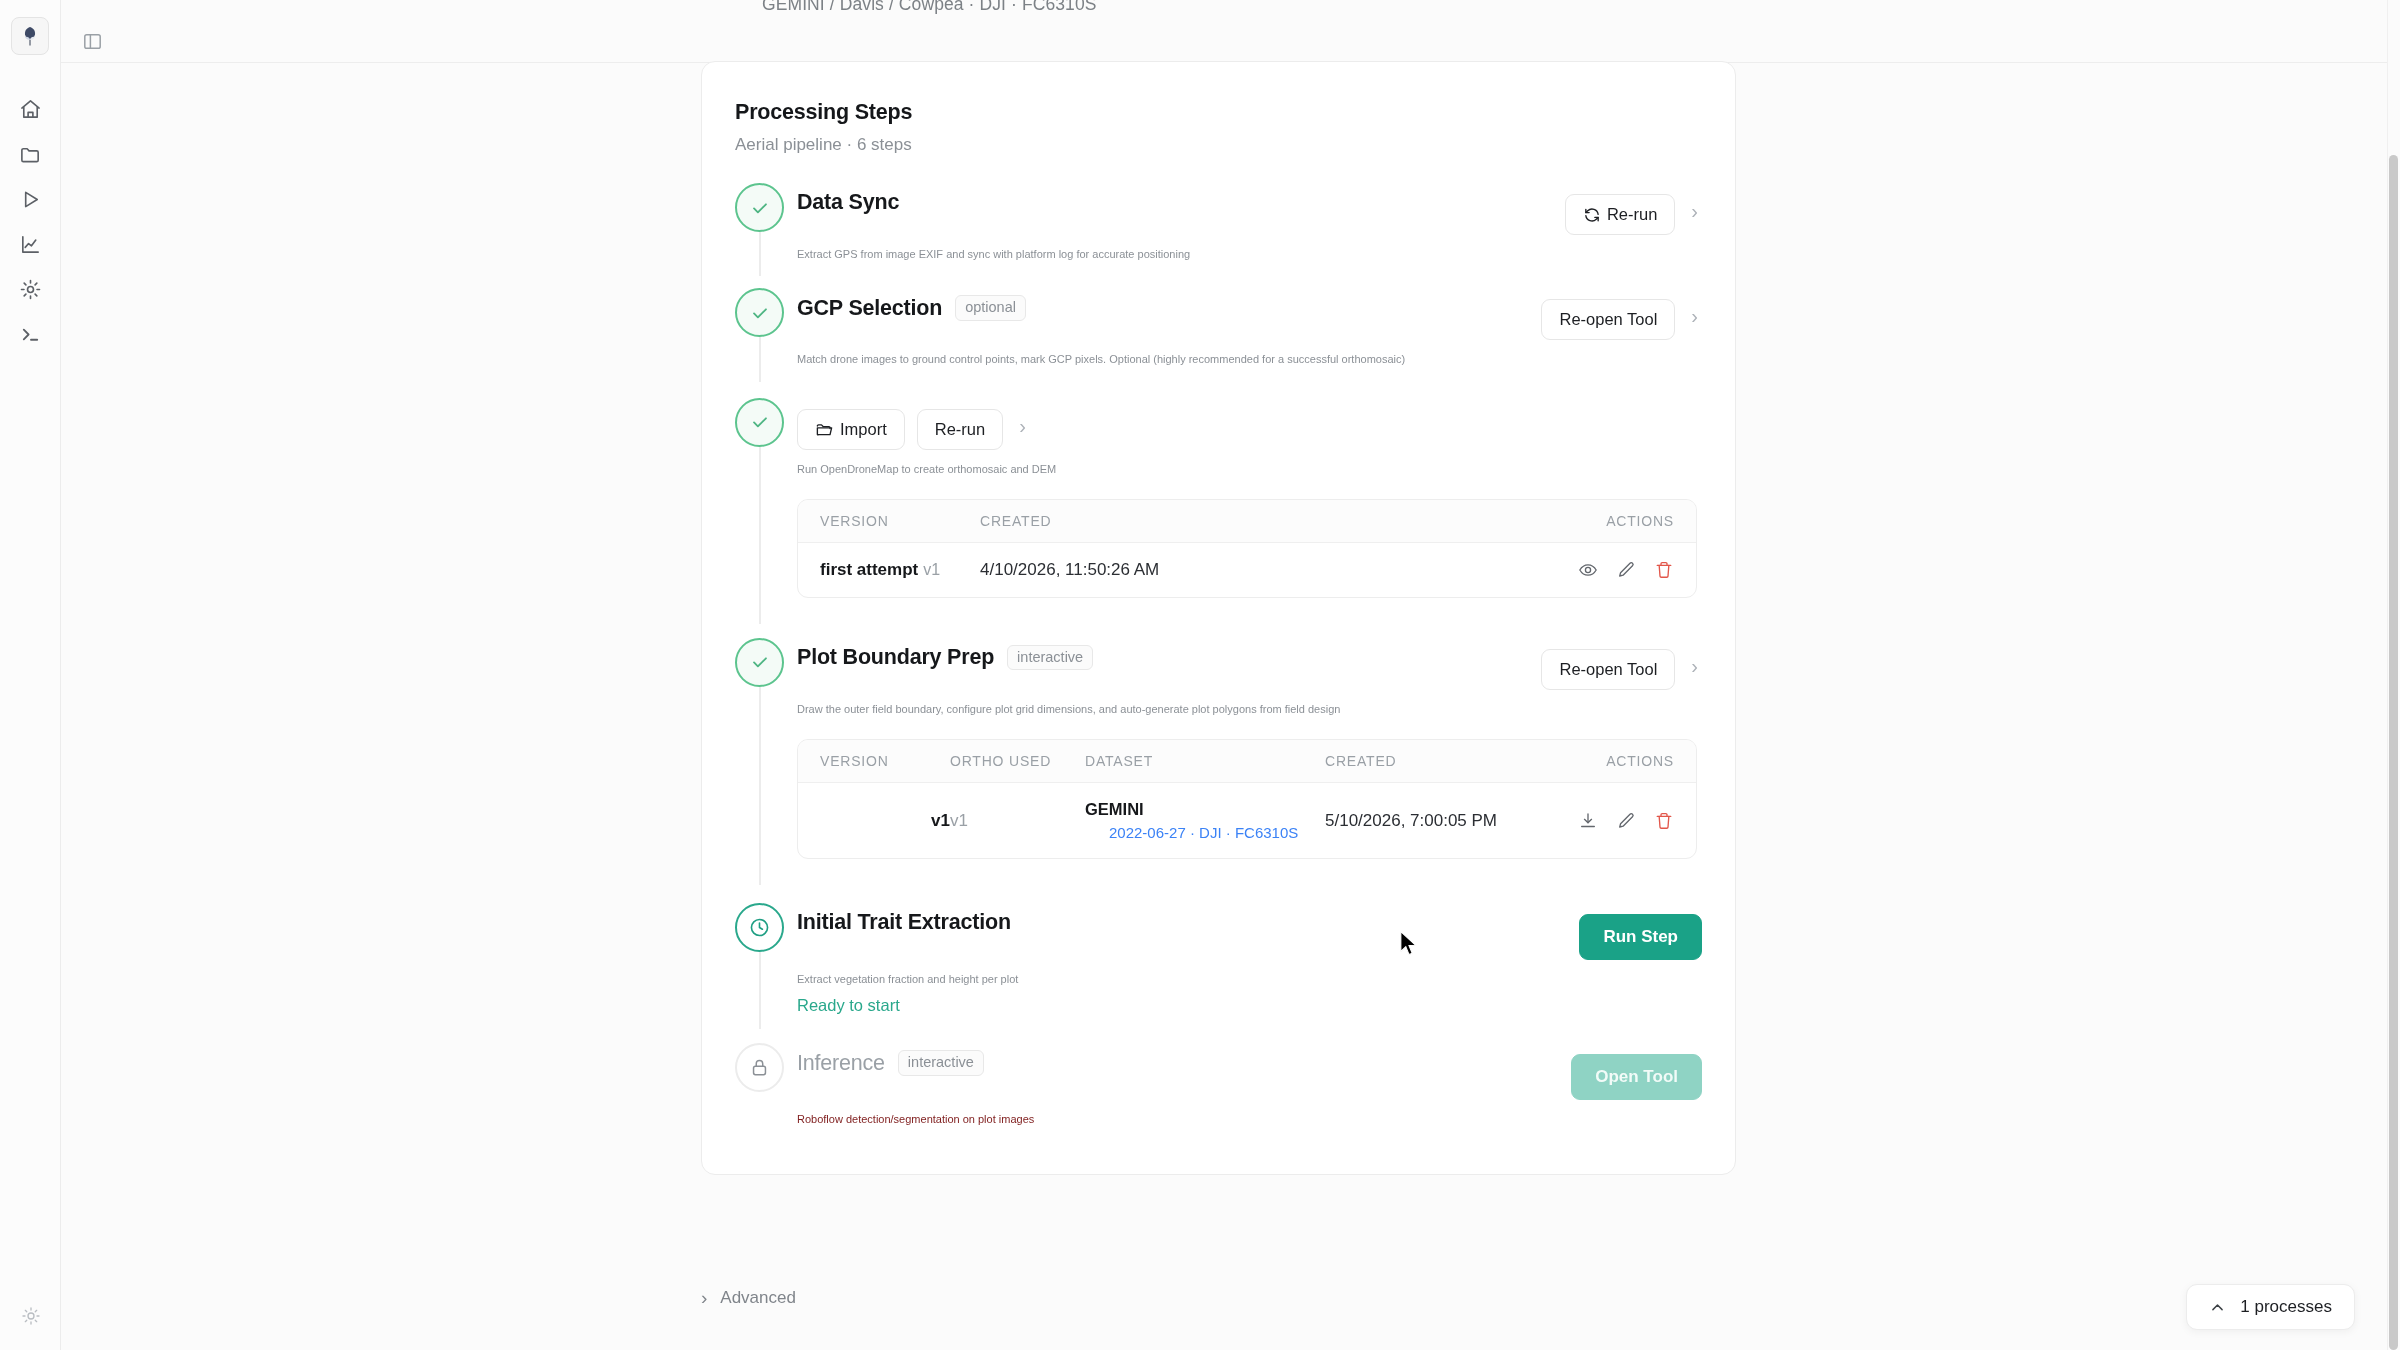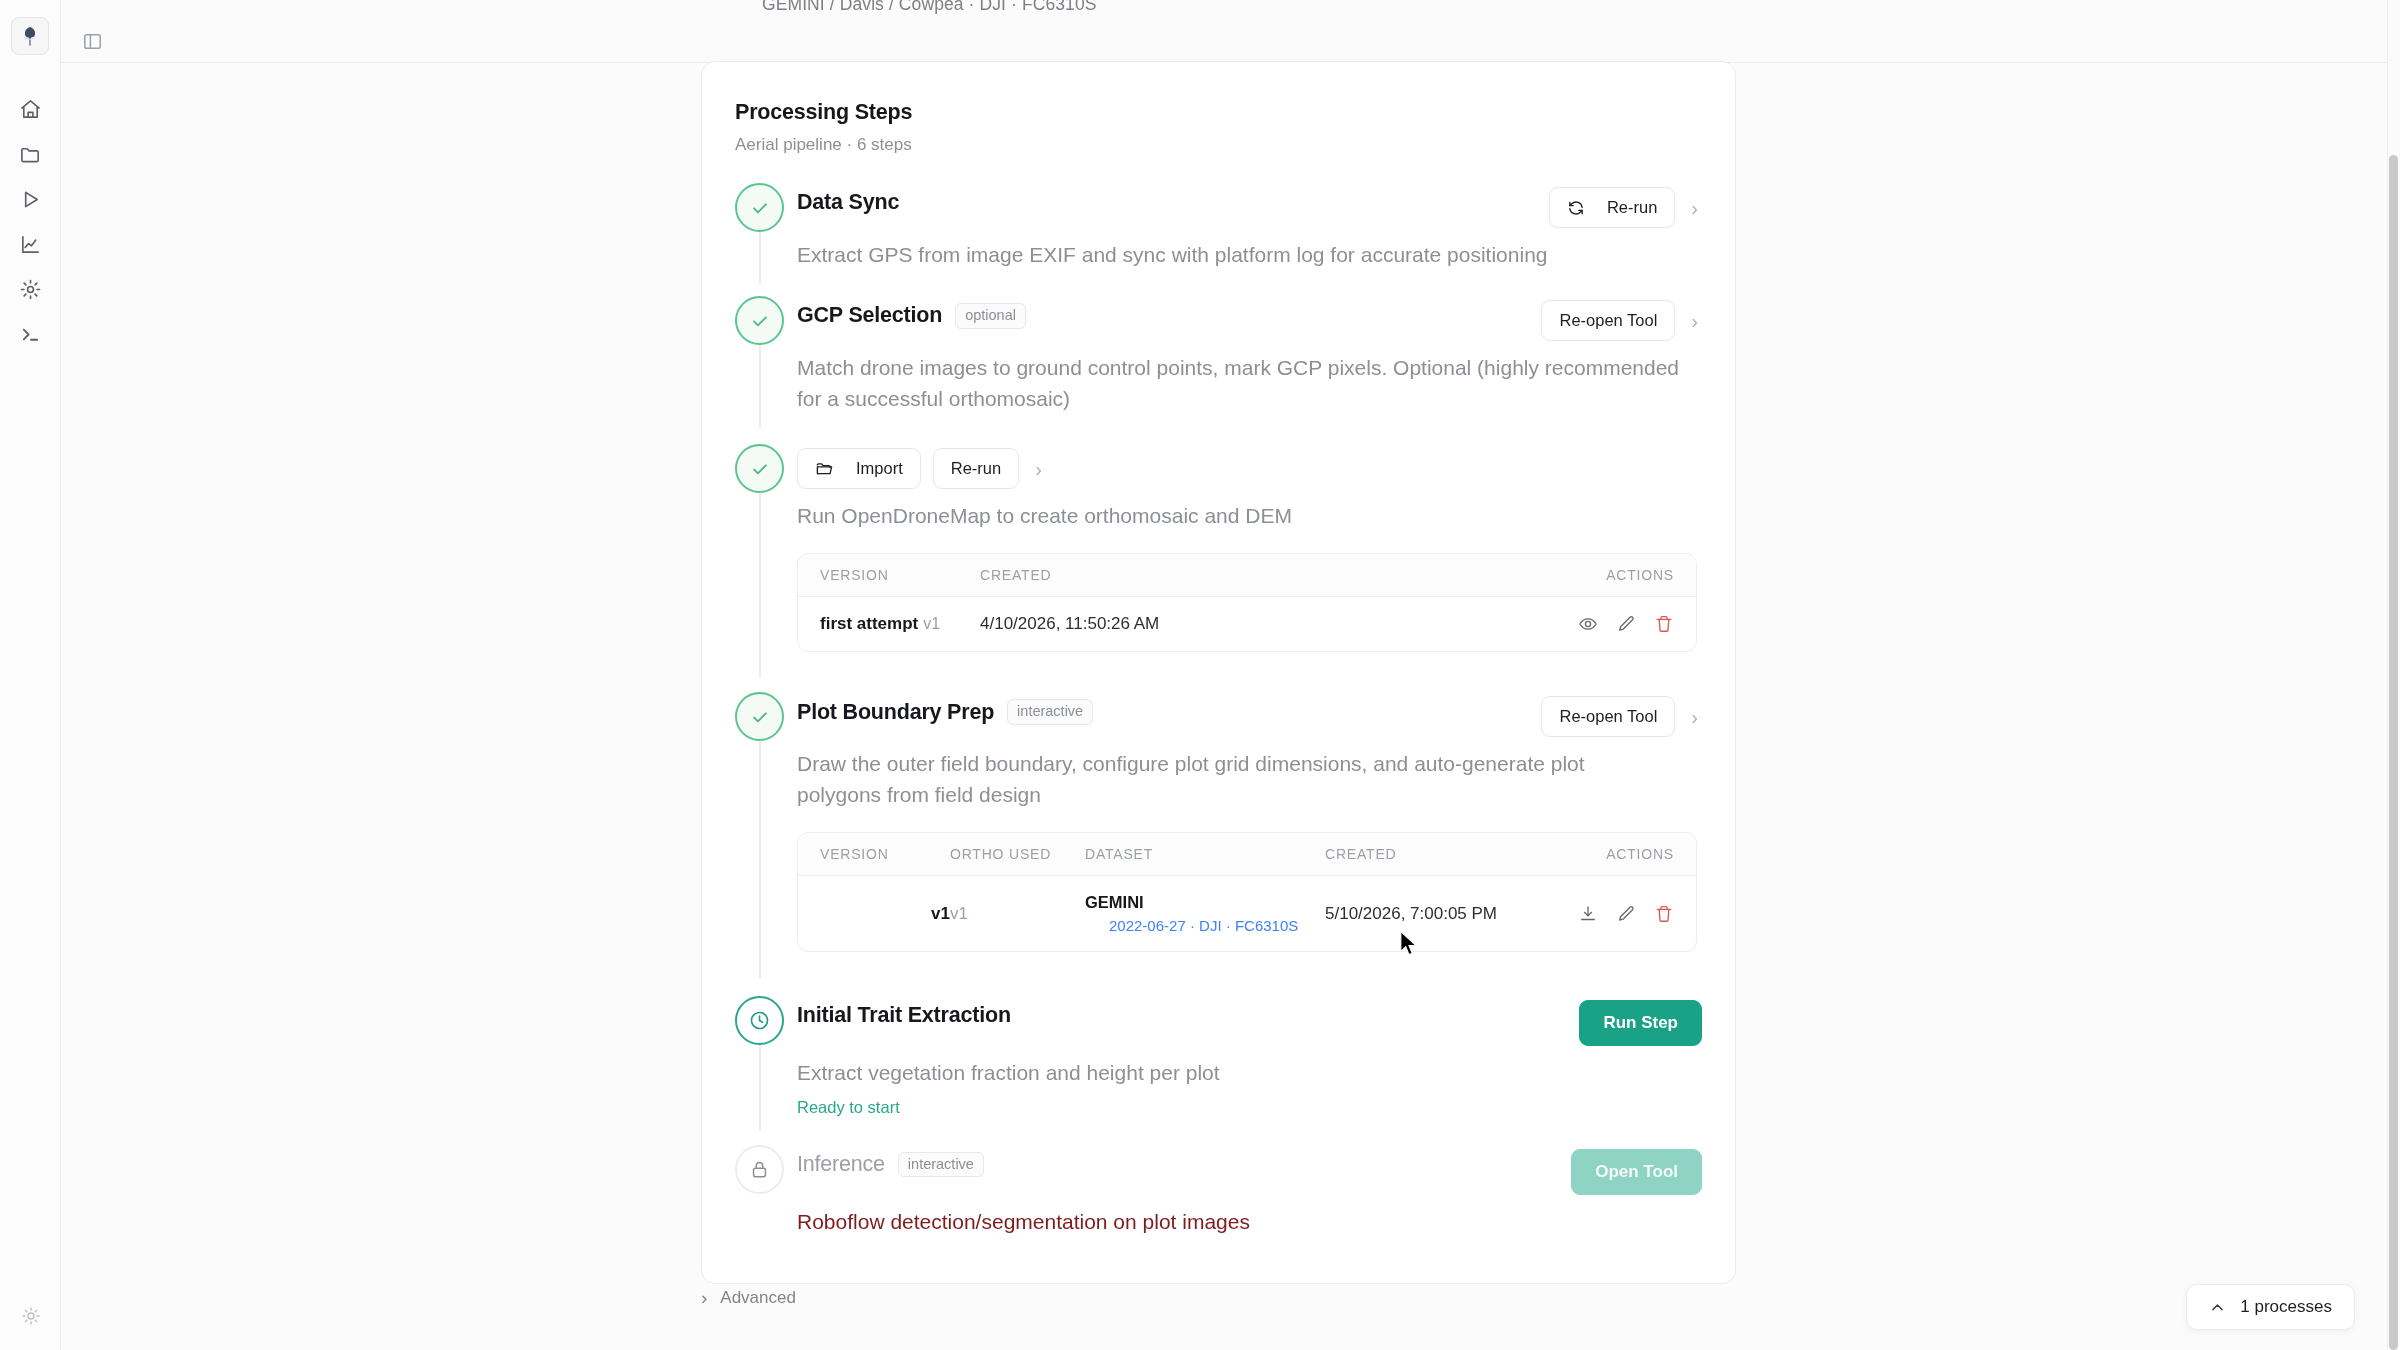--- a/index.html
+++ b/index.html
@@ -74,33 +74,33 @@
   .step-head-left { display: flex; align-items: center; gap: 13px; flex: 1; min-width: 0; padding-top: 5px; }
   .step-title { font-size: 21.5px; font-weight: 600; color: #16181b; letter-spacing: -.2px; white-space: nowrap; }
   .step-title.muted { color: #9aa0a6; font-weight: 500; }
   .chip {
     font-size: 14.5px; color: #8b9096; border: 1px solid #e8e8e8; background: #fbfbfb;
     border-radius: 6px; padding: 4px 9px 5px; line-height: 1; white-space: nowrap;
   }
   .step-actions { display: flex; align-items: center; gap: 12px; padding-top: 2px; }
 
   .btn {
-    display: inline-flex; align-items: center; gap: 22px;
+    display: inline-flex; align-items: center; gap: 6px;
     border: 1px solid #e6e6e6; background: #fff; border-radius: 9px;
     padding: 10px 17px; font-size: 16.5px; color: #1d1f23; cursor: pointer;
-    font-family: "Liberation Sans", sans-serif; white-space: nowrap;
+    font-family: "Liberation Sans", sans-serif; white-space: nowrap; margin-top: 7px;
   }
   .btn-primary {
     background: #1aa287; border: 1px solid #1aa287; color: #ffffff; font-weight: 600;
     border-radius: 9px; padding: 12px 23px; font-size: 17px;
   }
   .btn-primary.disabled { background: #8fd3c4; border-color: #8fd3c4; color: #f2fbf8; cursor: default; }
   .chev { color: #adb2b8; font-size: 20px; padding: 0 4px; cursor: pointer; line-height: 1; }
 
-  .step-desc { font-size: 21px; color: #8b9096; margin-top: 11px; line-height: 1.48; max-width: 900px; }
+  .step-desc { font-size: 11px; color: #8b9096; margin-top: 11px; line-height: 1.48; max-width: 900px; }
   .step-desc.muted2 { color: #7f1d1d; }
   .step-status { font-size: 16.5px; color: #2aa88c; margin-top: 9px; }
 
   
   .tbl {
     margin-top: 22px; margin-bottom: 12px; border: 1px solid #ededed; border-radius: 11px;
     overflow: hidden; background: #fff; width: 900px;
   }
   .tbl-head {
     display: flex; align-items: center; background: #fcfcfc; border-bottom: 1px solid #efefef;

